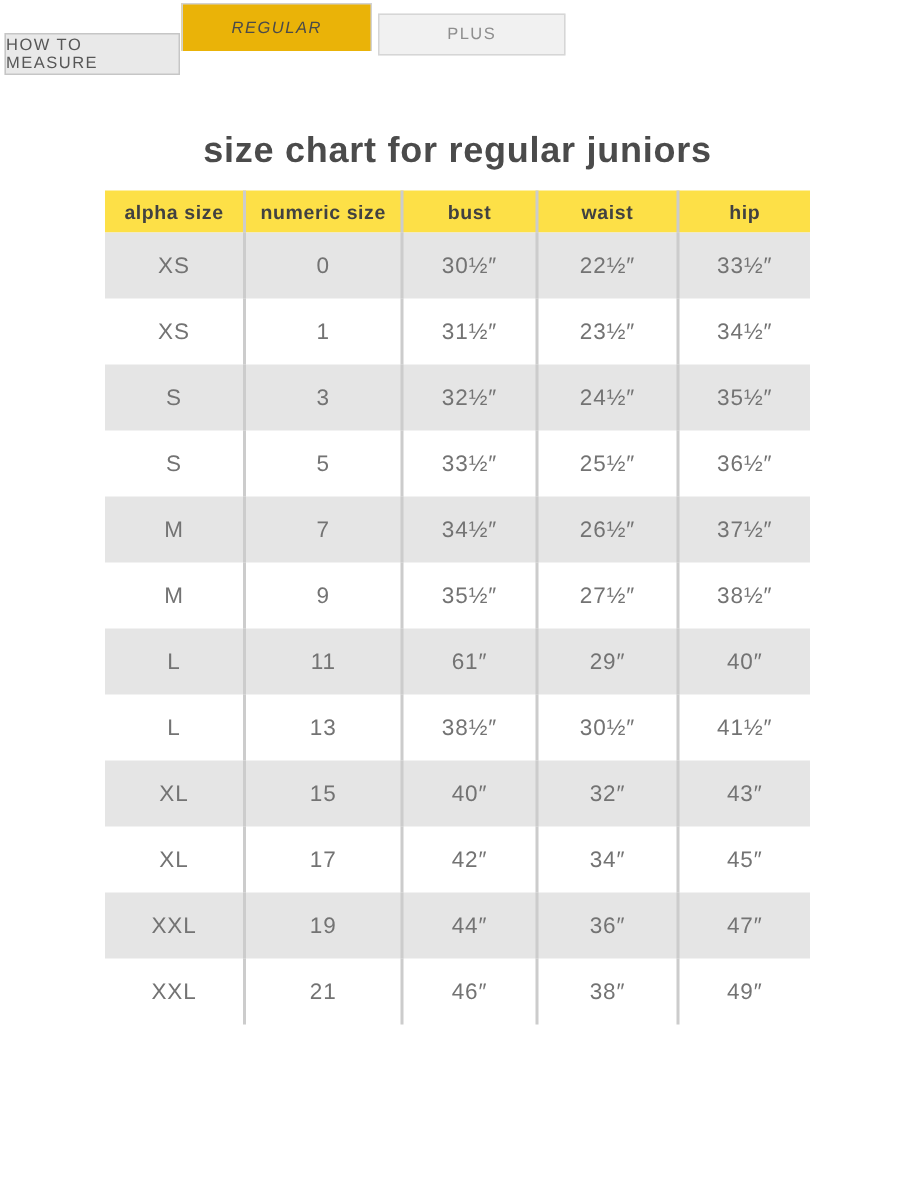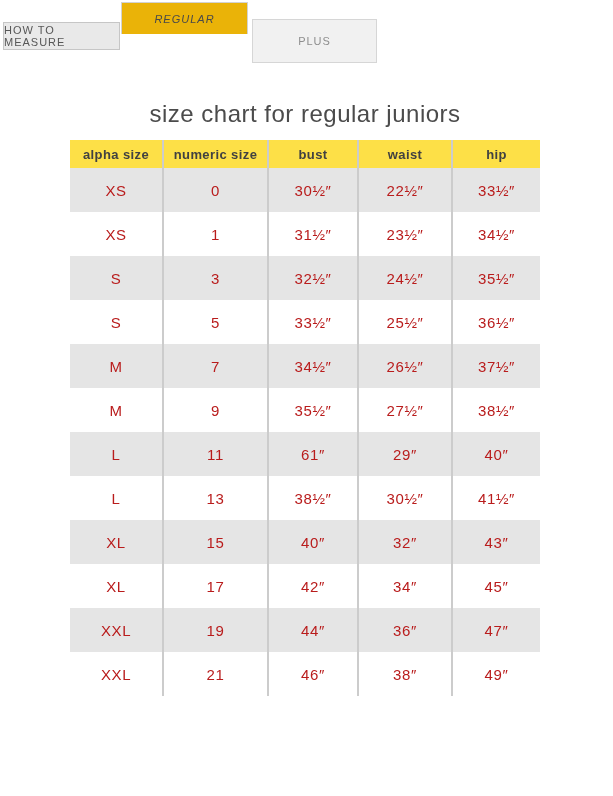--- a/index.html
+++ b/index.html
@@ -38,38 +38,38 @@
   .tab-active {
     width: 127px; height: 32px;
     margin-left: 1px;
     background: #eab308;
     border: 1px solid #d2d2d2;
     border-bottom: none;
     color: #4a4a4a;
     font-style: italic;
   }
   .tab-inactive-2 {
-    width: 125px; height: 44px;
+    width: 125px; height: 28px;
     margin-left: 4px;
-    margin-top: 17px;
+    margin-top: 7px;
     background: #f1f1f1;
     border: 1px solid #d6d6d6;
     color: #8e8e8e;
   }
 
   
   .content {
     width: 470px;
     margin-left: 70px;
   }
   .page-title {
     margin-top: 37px;
     text-align: center;
     font-size: 24px;
-    font-weight: 400;
+    font-weight: 700;
     letter-spacing: 0.5px;
     color: #4b4b4b;
   }
 
   
   table.size-table {
     margin-top: 12px;
     width: 470px;
     border-collapse: collapse;
     table-layout: fixed;
@@ -87,21 +87,21 @@
     color: #414141;
     letter-spacing: 0.4px;
     text-align: center;
     vertical-align: middle;
     background: #fde047;
   }
   .size-table td {
     height: 44px;
     font-size: 15px;
     letter-spacing: 0.6px;
-    color: #b91c1c;
+    color: #737373;
     text-align: center;
     vertical-align: middle;
   }
   .size-table th + th,
   .size-table td + td {
     border-left: 2px solid #cccccc;
   }
   .size-table tr.shaded td { background: #e5e5e5; }
 </style>
 </head>

